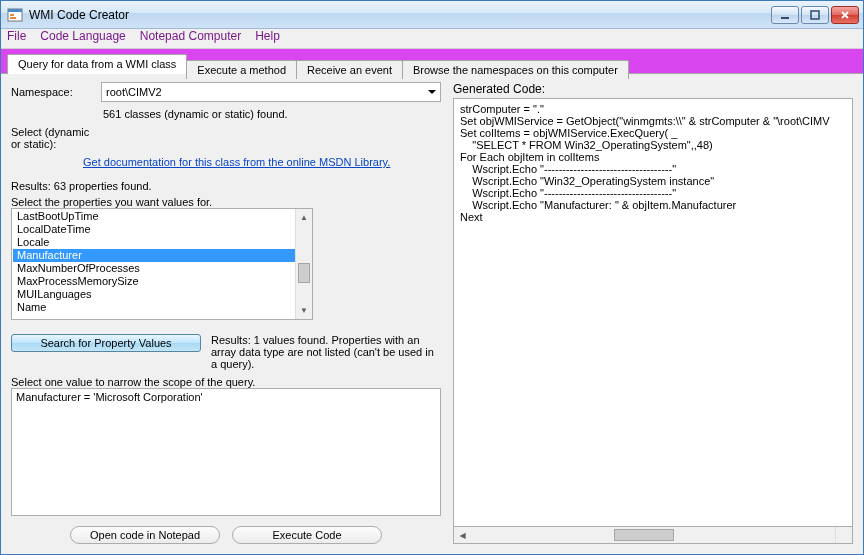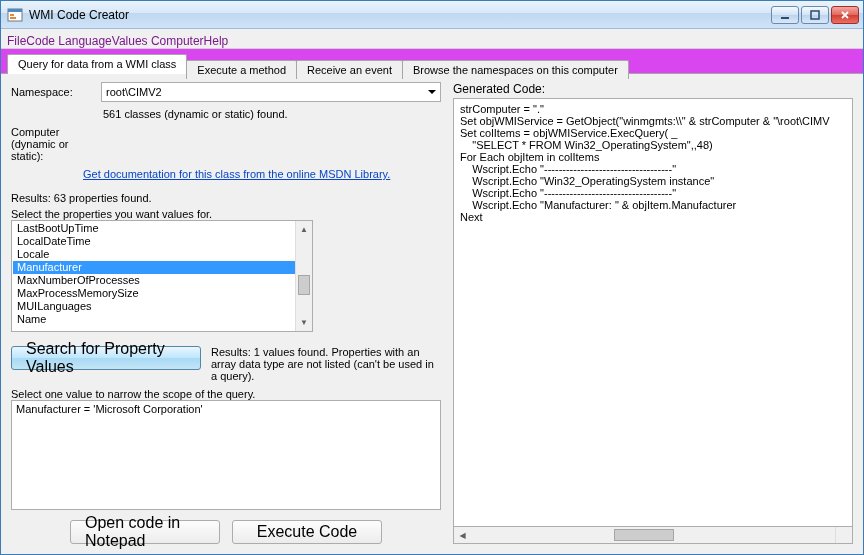--- a/index.html
+++ b/index.html
@@ -51,23 +51,23 @@
   .win-btn.close {
     background: linear-gradient(to bottom, #f3a6a0, #e0695e 49%, #d23e30 50%, #e97066);
     border-color: #a02e25;
     color: #fff;
   }
   .win-btn svg { width: 10px; height: 10px; }
   .menubar {
     height: 20px;
     background: #f0f0f0;
     display: flex;
-    align-items: flex-end;
+    align-items: flex-start;
     padding: 0 6px;
-    gap: 0;
+    gap: 14px;
     border-bottom: 1px solid #d0d0d0;
   }
   .menubar span {
     color: #7a1a8b;
     font-size: 12px;
     cursor: default;
   }
   .tabstrip {
     display: flex;
     align-items: flex-end;
@@ -159,30 +159,30 @@
     display: flex; align-items: center; justify-content: center;
     font-size: 8px; color: #606060;
   }
   .listbox .scrollbar .sb-btn.bot { position: absolute; bottom: 0; left: 0; right: 0; }
   .listbox .scrollbar .thumb {
     position: absolute; left: 2px; right: 2px;
     top: 54px; height: 20px;
     background: #cdcdcd; border: 1px solid #a6a6a6;
   }
   .btn {
-    height: 24px;
+    height: 18px;
     border: 1px solid #acacac;
     background: linear-gradient(to bottom, #fdfdfd, #ececec);
     border-radius: 3px;
     padding: 0 14px;
     display: inline-flex;
     align-items: center;
     justify-content: center;
     cursor: default;
-    font-size: 16px;
+    font-size: 11px;
   }
   .btn.blue {
     background: linear-gradient(to bottom, #eaf6fd, #bee6fd 49%, #a7d9f5 50%, #c4e5f6);
     border-color: #5586a3;
   }
   .action-row {
     display: flex;
     align-items: flex-start;
     gap: 10px;
     margin: 14px 0 6px 0;
@@ -197,21 +197,21 @@
     flex: 1;
     min-height: 100px;
     padding: 2px 4px;
   }
   .bottom-buttons {
     display: flex;
     justify-content: center;
     gap: 12px;
     padding-top: 10px;
   }
-  .bottom-buttons .btn { width: 150px; }
+  .bottom-buttons .btn { width: 150px; border-radius: 11px; }
   .gen-label { font-size: 12px; margin-bottom: 2px; }
   .code-box {
     flex: 1;
     border: 1px solid #abadb3;
     background: #fff;
     padding: 4px 6px;
     font-family: "Segoe UI", Tahoma, sans-serif;
     font-size: 11px;
     white-space: pre;
     overflow: hidden;
@@ -268,21 +268,21 @@
         <svg viewBox="0 0 10 10">
             <path d="M2 2 L8 8 M8 2 L2 8" stroke="currentColor" stroke-width="1.8"></path>
           </svg>
       </div>
     </div>
   </div>
 
   <div class="menubar">
     <span>File</span>
     <span>Code Language</span>
-    <span>Values Computer</span>
+    <span>Notepad Computer</span>
     <span>Help</span>
   </div>
 
   <div class="tabstrip">
     <div class="tab active">Query for data from a WMI class</div>
     <div class="tab">Execute a method</div>
     <div class="tab">Receive an event</div>
     <div class="tab">Browse the namespaces on this computer</div>
   </div>
 
@@ -294,21 +294,21 @@
         <div class="label-col">Namespace:</div>
         <div class="combo">
           <span>root\CIMV2</span>
           <span class="arrow"></span>
         </div>
       </div>
 
       <div class="count-text">561 classes (dynamic or static) found.</div>
 
       <div class="row">
-        <div class="label-col">Computer (dynamic or static):</div>
+        <div class="label-col">Select (dynamic or static):</div>
       </div>
 
       <a class="doc-link">Get documentation for this class from the online MSDN Library.</a>
 
       <div class="results-label">Results:  63 properties found.</div>
       <div>Select the properties you want values for.</div>
 
       <div class="listbox">
         <div class="items" id="prop-items">
             <div class="item">LastBootUpTime</div>

